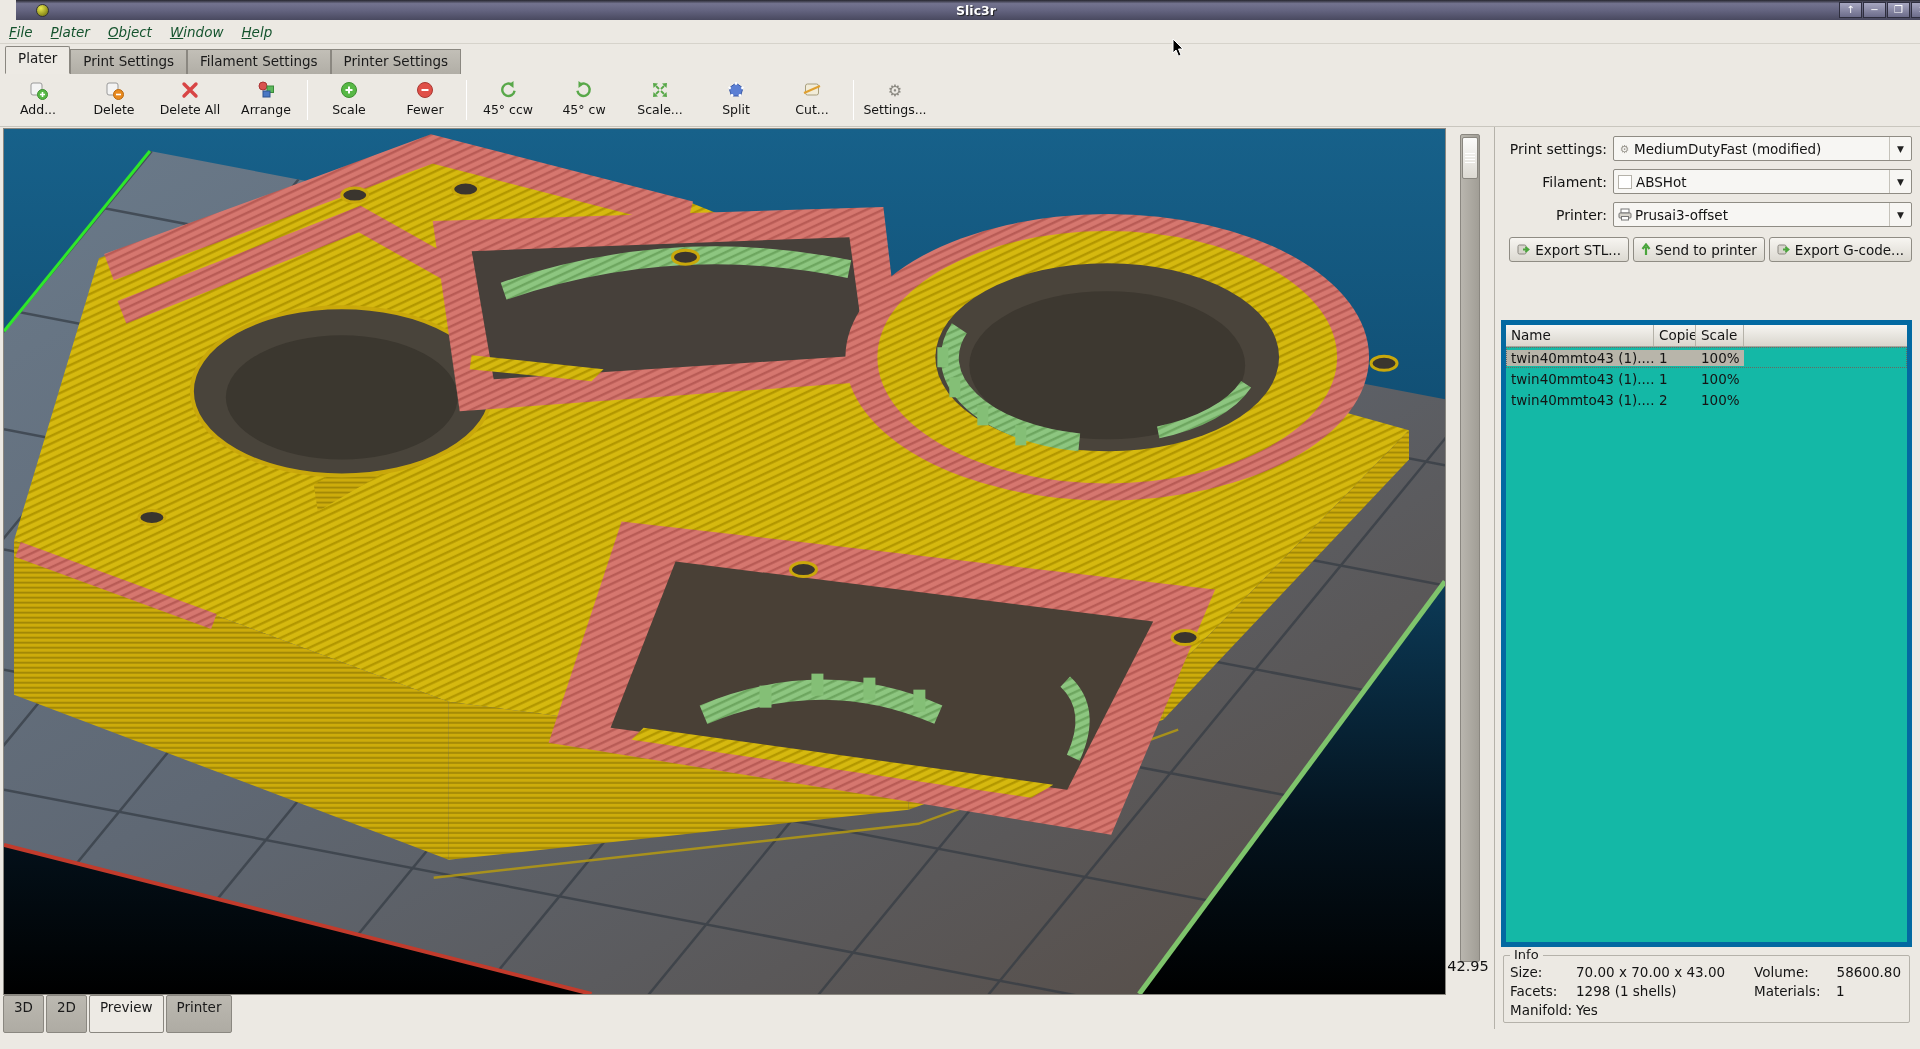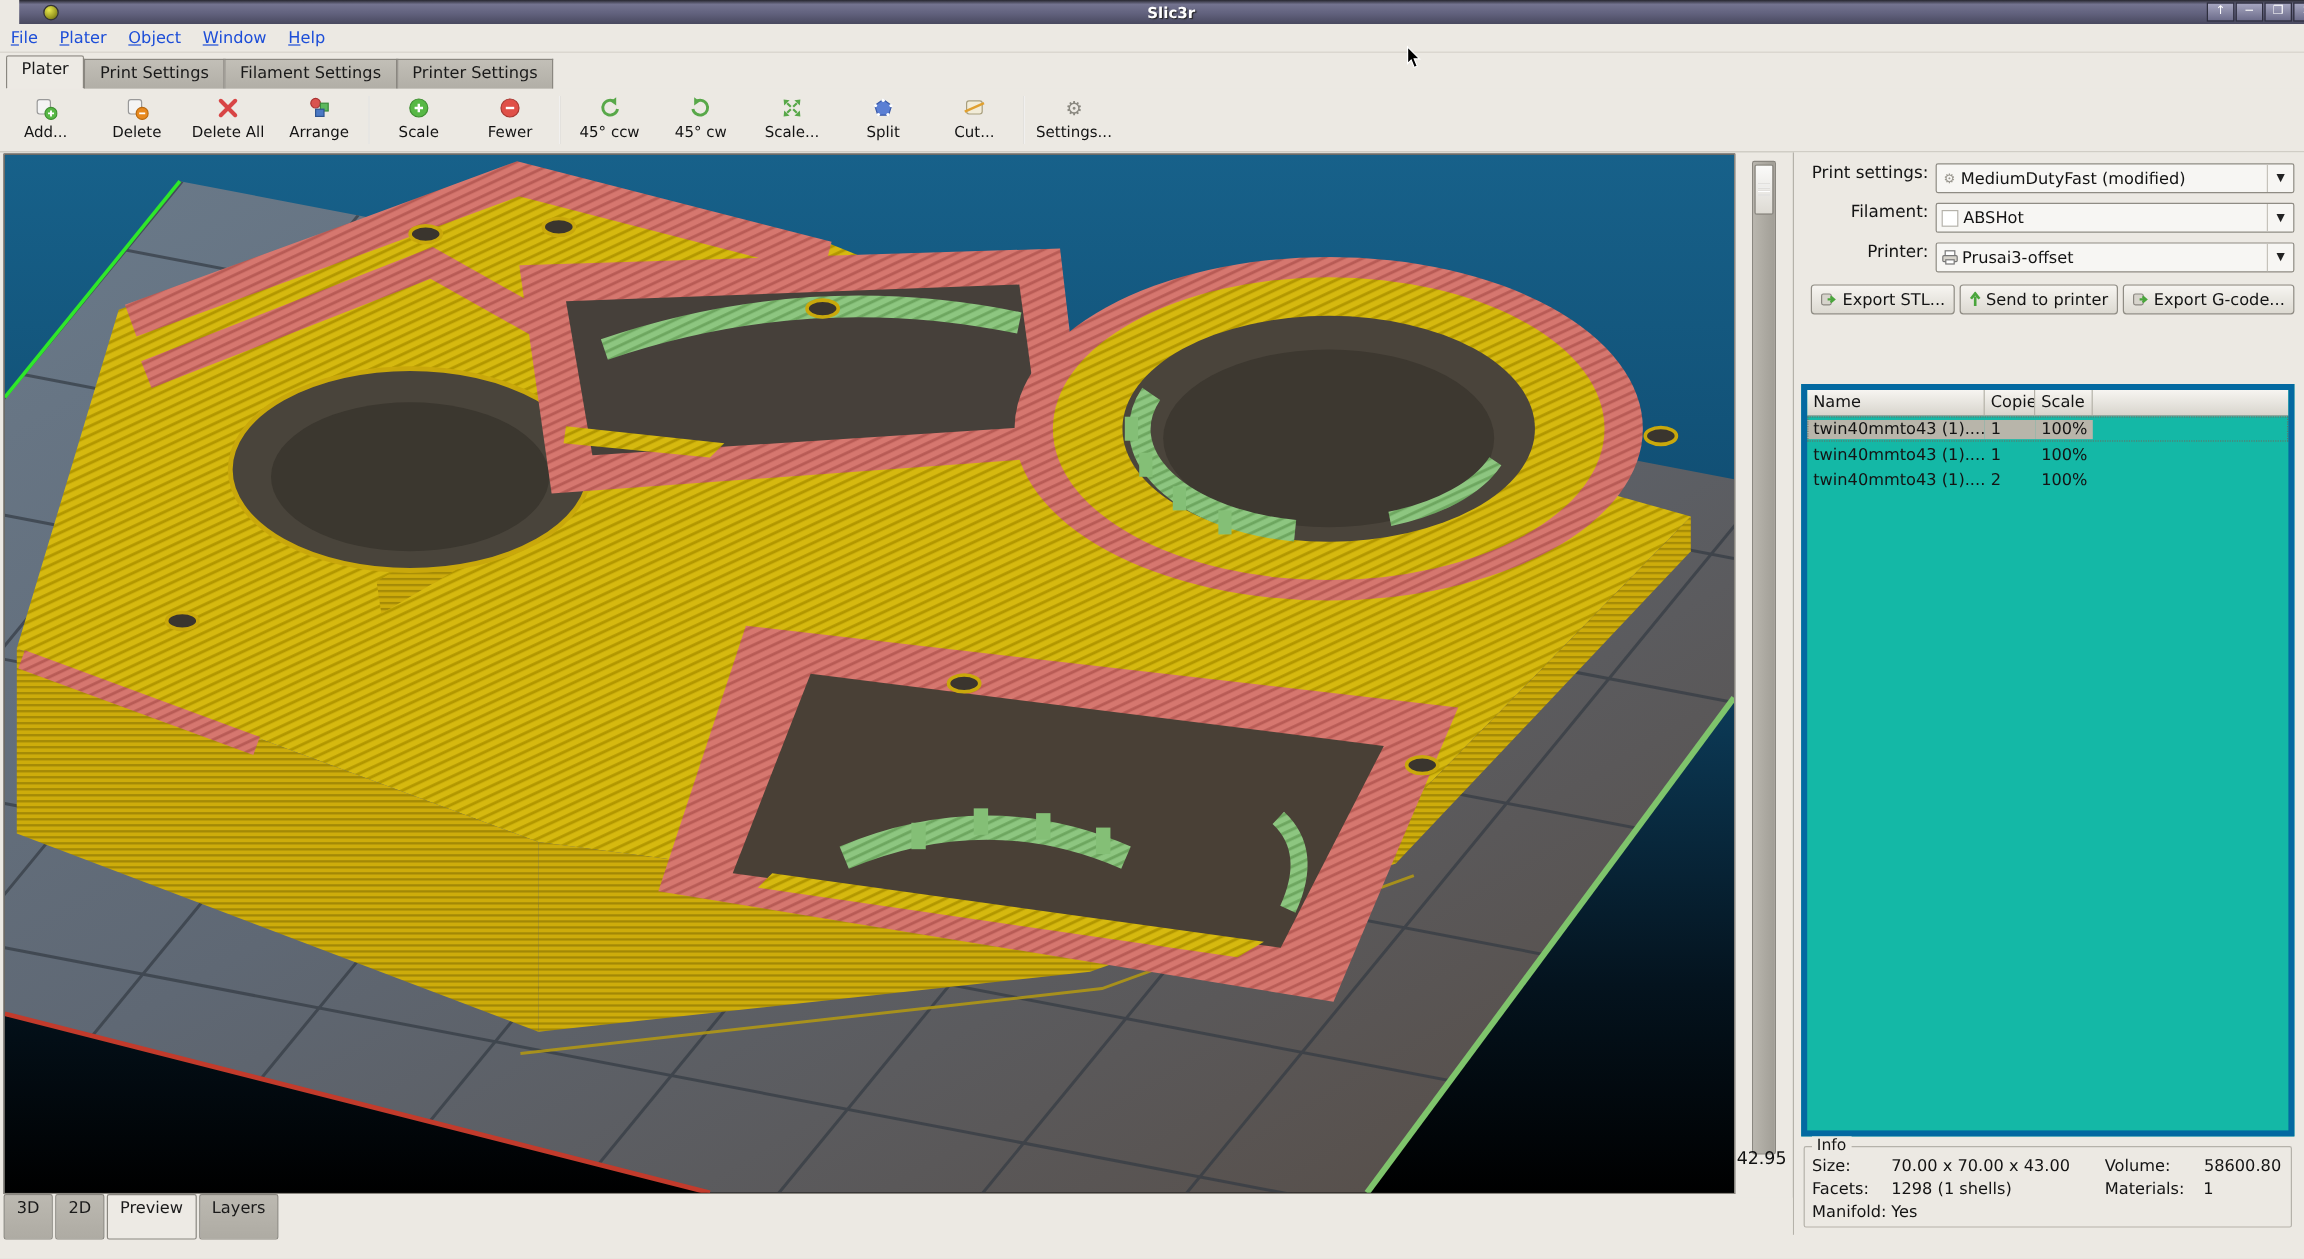--- a/index.html
+++ b/index.html
@@ -15,21 +15,21 @@
     background:radial-gradient(circle at 35% 30%,#e9e94e,#9a9a22 60%,#5c5c14); border:1px solid #333; }
   .win-title { position:absolute; left:0; right:0; text-align:center; color:#fff;
     font-size:12.5px; font-weight:bold; text-shadow:1px 1px 1px #222; }
   .win-controls { position:absolute; right:2px; top:2px; display:flex; gap:1px; }
   .win-btn { width:23px; height:16px; background:linear-gradient(180deg,#a6a6c0,#6c6c8a);
     border:1px solid #2e2e3e; color:#fff; font-size:10px; line-height:14px; text-align:center; cursor:default; }
 
   
   .menubar { position:absolute; left:0; top:20px; width:100%; height:24px;
     background:#ece9e3; border-bottom:1px solid #d6d3cb; display:flex; align-items:center; }
-  .menu-item { display:inline-block; padding:3px 9px; font-size:13.5px; color:#1d4ed8; }
+  .menu-item { display:inline-block; padding:3px 9px; font-size:13.5px; color:#14532d;font-style:italic; }
   .menu-item::first-letter { text-decoration:underline; }
 
   
   .tabbar { position:absolute; left:0; top:45px; width:100%; height:29px; display:flex;
     align-items:flex-end; padding-left:5px; }
   .tab { height:25px; padding:3px 12px 0; font-size:13.5px; color:#1a1a1a;
     background:linear-gradient(180deg,#c2bfb7,#b1aea6); border:1px solid #8a8780;
     border-bottom:none; margin-right:0; }
   .tab.active { background:#edeae4; height:28px; border-bottom:1px solid #edeae4;
     position:relative; z-index:2; border-top-left-radius:2px; border-top-right-radius:2px; }
@@ -64,21 +64,21 @@
   
   .view-tabs { position:absolute; left:0; top:871px; width:100%; height:31px; background:#ece9e3;
     display:flex; align-items:center; padding-left:3px; gap:2px; }
   .vtab { height:38px; padding:3px 10px; font-size:13.5px; border:1px solid #8a8780;
     background:linear-gradient(180deg,#bcb9b1,#aeaba3); border-radius:2px; color:#1a1a1a; }
   .vtab.active { background:#edeae4; }
 
   
   .panel { width:426px; height:902px; border-left:1px solid #b5b2aa; background:#ece9e3;
     padding:9px 8px 0 6px; display:flex; flex-direction:column; }
-  .setting-row { display:flex; height:25px; margin-bottom:8px; }
+  .setting-row { display:flex; align-items:center; height:25px; margin-bottom:8px; }
   .setting-label { width:112px; text-align:right; font-size:14px; color:#141414; padding-right:6px; }
   .combo { flex:1; height:25px; background:#f7f6f3; border:1px solid #8f8c84; border-radius:2px;
     display:flex; align-items:center; padding-left:4px; position:relative; }
   .combo-text { font-size:13.5px; color:#141414; white-space:nowrap; overflow:hidden; }
   .combo-arrow { position:absolute; right:0; top:0; width:22px; height:100%;
     border-left:1px solid #c5c2ba; display:flex; align-items:center; justify-content:center;
     font-size:9px; color:#222; }
   .swatch { width:14px; height:14px; background:#fff; border:1px solid #b5b2aa; margin-right:4px; }
   .combo-ic { margin-right:3px; display:flex; }
   .btn-row { display:flex; justify-content:flex-end; gap:4px; margin:2px 0 10px; }
@@ -378,21 +378,21 @@
               <i></i>
           </div>
         </div>
         <div class="slider-value">42.95</div>
       </div>
 
       <div class="view-tabs">
         <div class="vtab">3D</div>
         <div class="vtab">2D</div>
         <div class="vtab active">Preview</div>
-        <div class="vtab">Layers</div>
+        <div class="vtab">Printer</div>
       </div>
     </div>
 
     <div class="panel">
 
       <div class="setting-row">
         <div class="setting-label">Print settings:</div>
         <div class="combo">
           <span class="combo-ic">
             <svg width="13" height="13" viewBox="0 0 13 13">

